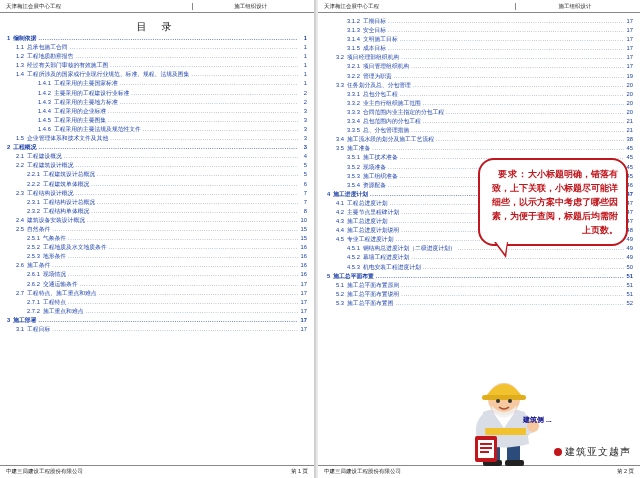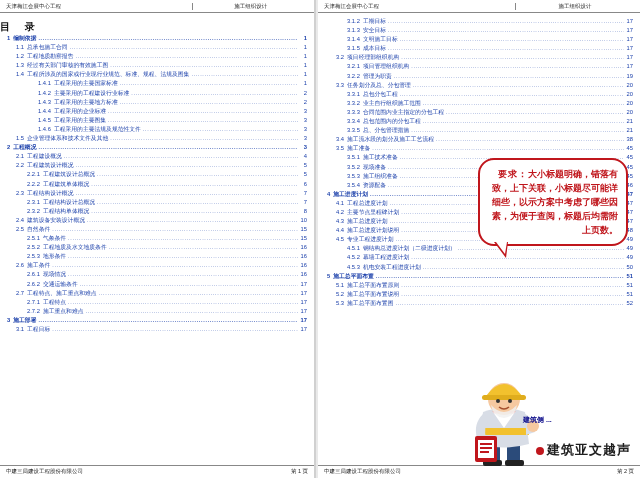--- a/index.html
+++ b/index.html
@@ -30,23 +30,24 @@
     position:absolute;bottom:0;left:0;right:0;
     display:flex;align-items:center;
     font-size:5.5px;color:#222;
     padding:2px 6px 3px 6px;
     border-top:1px solid #888;
   }
   .ftr .f-left{flex:1;text-align:left;}
   .ftr .f-right{flex:0 0 26%;text-align:right;}
 
   .doc-title{
+    text-align:center;
     font-size:10px;
     letter-spacing:6px;
-    font-weight:bold;
+    font-weight:normal;
     color:#111;
     margin:7px 0 0 0;
   }
 
   .toc{padding:0 7px;}
   .row{
     display:flex;align-items:baseline;
     font-size:5.8px;
     line-height:9.1px;
     color:#1a3faa;
@@ -107,21 +108,21 @@
     z-index:2;
   }
 
   
   .mascot{
     position:absolute;left:143px;top:368px;
     width:86px;height:98px;z-index:7;
   }
   .watermark{
     position:absolute;right:6px;bottom:18px;
-    font-size:13px;color:#1f1f1f;font-weight:bold;
+    font-size:10px;color:#1f1f1f;font-weight:normal;
     background:rgba(255,255,255,.65);
     padding:1px 3px;z-index:8;
     letter-spacing:1px;
   }
   .wm-dot{
     display:inline-block;width:8px;height:8px;
     border-radius:50%;background:#c0161c;
     margin-right:3px;vertical-align:-1px;
   }
   .stamp{

